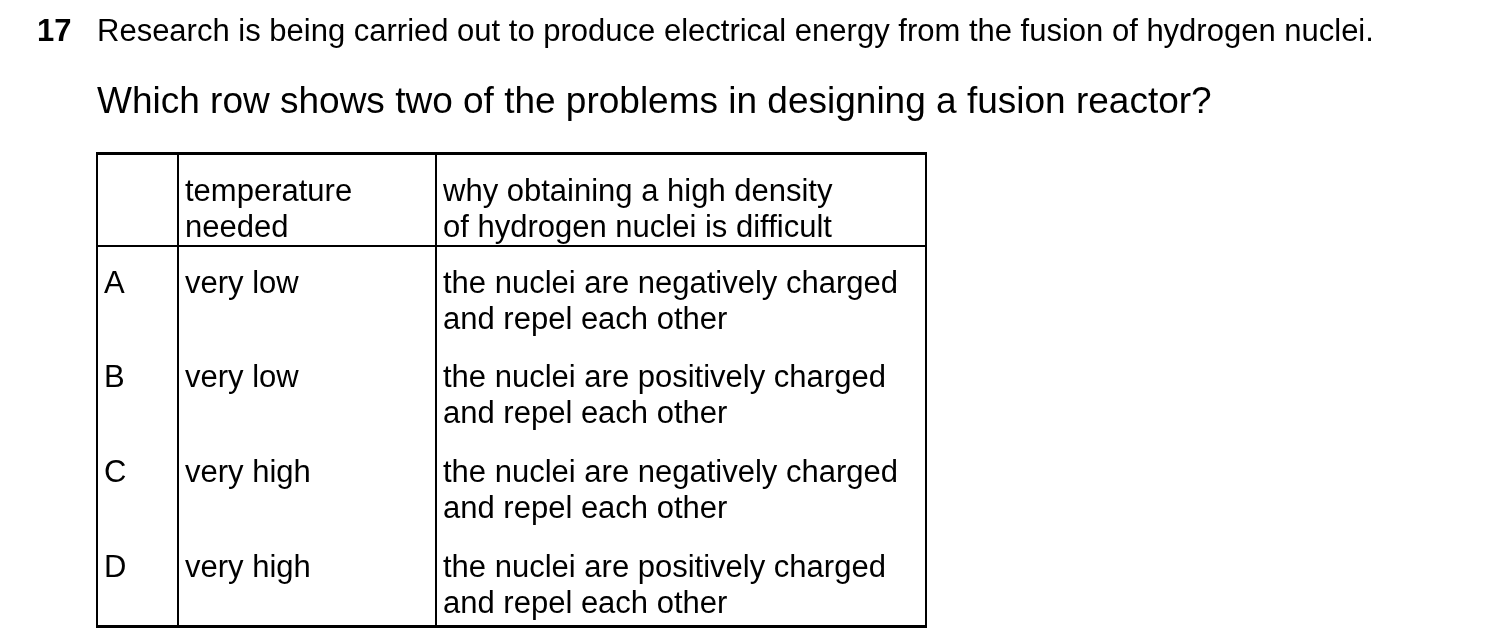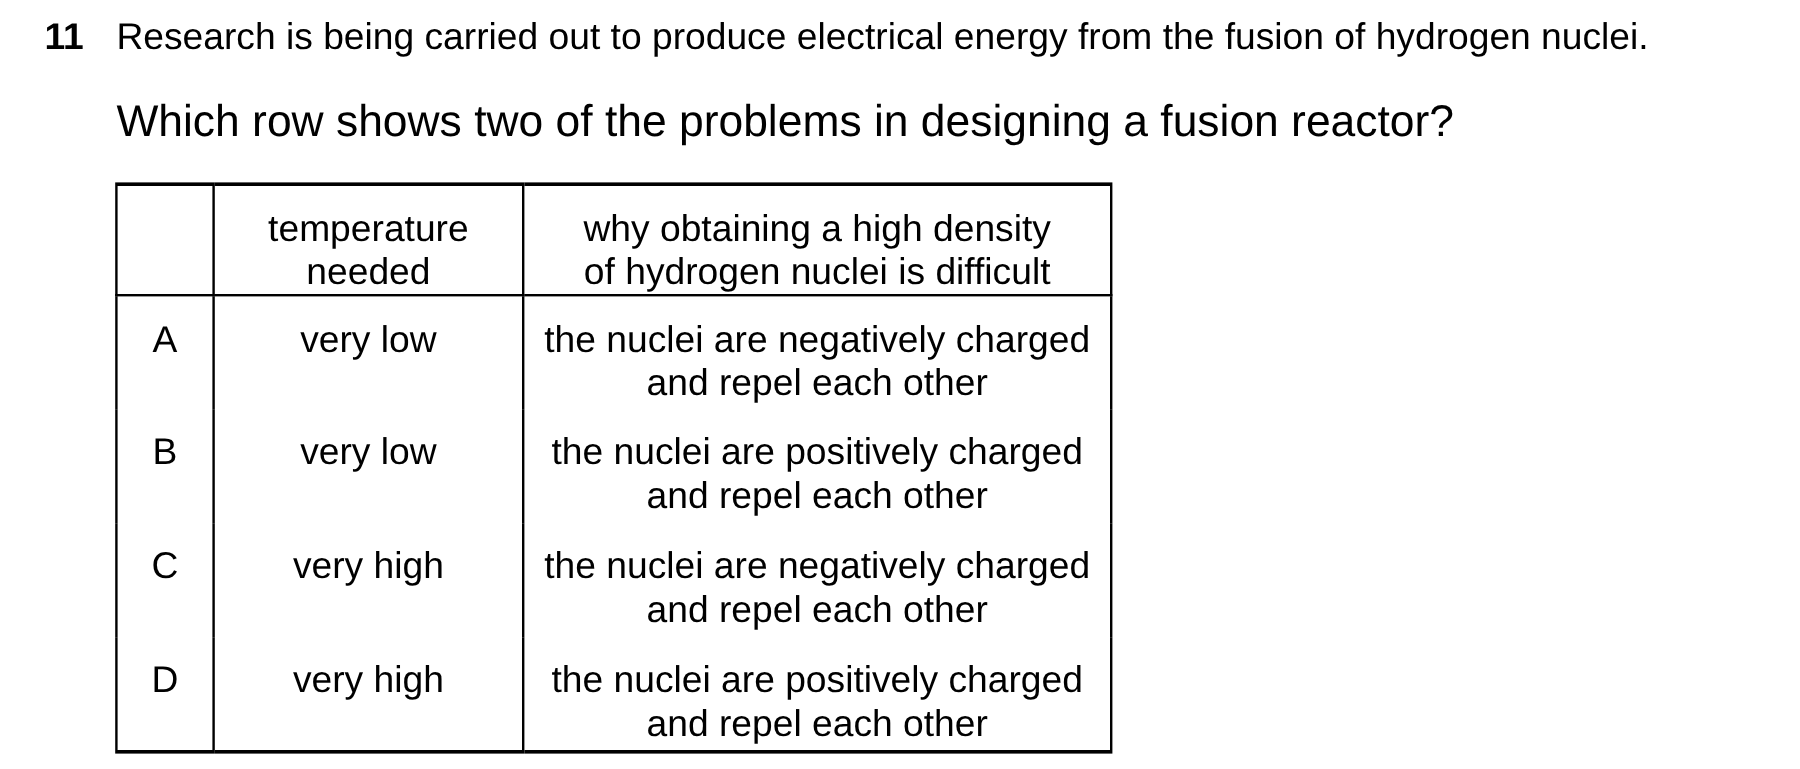--- a/index.html
+++ b/index.html
@@ -46,41 +46,41 @@
   table.answers col.c1 { width: 81px; }
   table.answers col.c2 { width: 258px; }
   table.answers col.c3 { width: 490px; }
 
   table.answers td, table.answers th {
     border-left: 2px solid #000;
     border-right: 2px solid #000;
     border-top: 0;
     border-bottom: 0;
     vertical-align: top;
-    text-align: center;
+    text-align: left;
     padding: 18px 6px 0 6px;
     font-weight: normal;
     white-space: pre-line;
   }
   table.answers thead th {
     border-top: 3px solid #000;
     border-bottom: 2px solid #000;
     height: 90px;
   }
   table.answers tbody tr td { height: 95px; }
   table.answers tbody tr:last-child td { border-bottom: 3px solid #000; }
   td.row-letter { font-weight: bold; }
 </style>
 </head>
 <body>
 
 <div class="page">
 
   <div class="question-line1">
-    <span class="q-number">11</span>
+    <span class="q-number">17</span>
     <span class="q-text">Research is being carried out to produce electrical energy from the fusion of hydrogen nuclei.</span>
   </div>
 
   <div class="question-line2">Which row shows two of the problems in designing a fusion reactor?</div>
 
   <table class="answers">
     <colgroup>
         <col class="c1">
         <col class="c2">
         <col class="c3">

